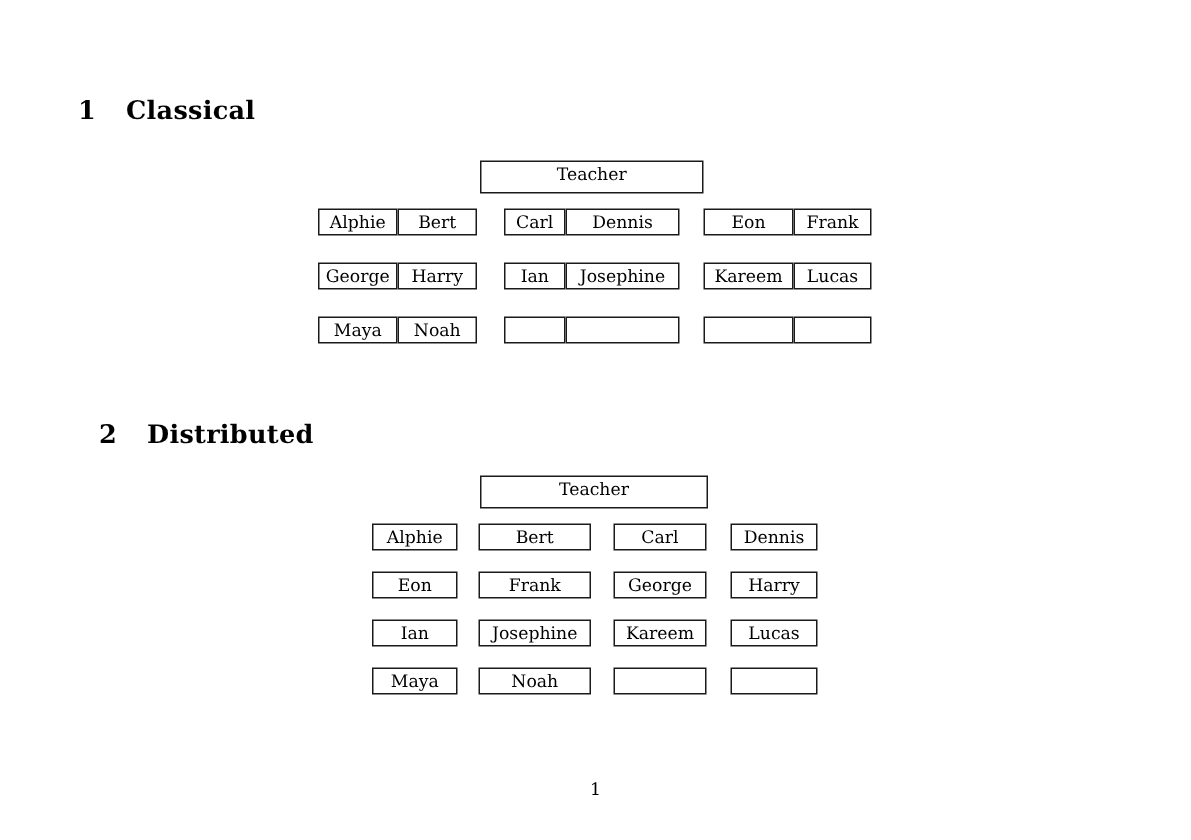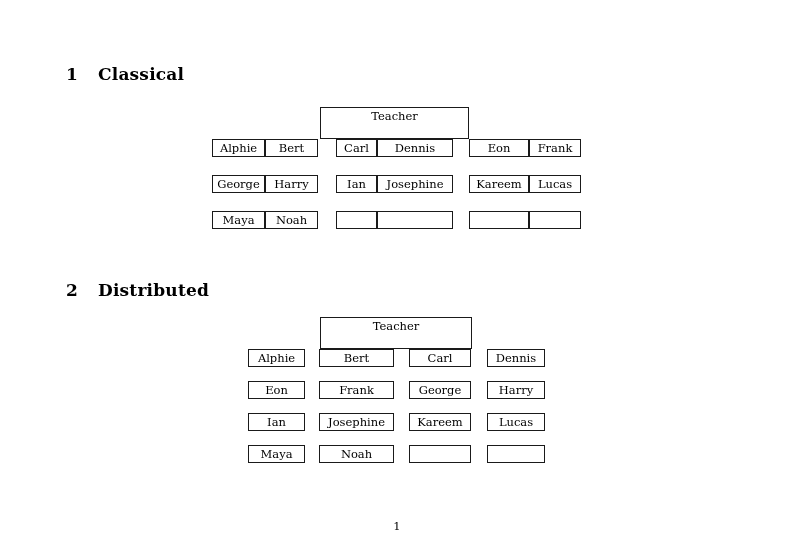--- a/index.html
+++ b/index.html
@@ -30,21 +30,21 @@
     letter-spacing: 0.2px;
     white-space: nowrap;
   }
   .section-heading .sec-num {
     display: inline-block;
     width: 32px;
   }
   .section-heading .sec-title {
     display: inline-block;
   }
-  #heading-classical   { left: 66px; top: 64px; }
+  #heading-classical   { left: 52px; top: 64px; }
   #heading-distributed { left: 66px; top: 280px; }
 
   
   .cell {
     border: 1px solid #1a1a1a;
     background: #ffffff;
     font-size: 11.5px;
     line-height: 16px;
     height: 16px;
     text-align: center;
@@ -56,21 +56,21 @@
 
   
   .teacher-box {
     position: absolute;
     box-sizing: border-box;
     border: 1px solid #1a1a1a;
     background: #ffffff;
     text-align: center;
     font-size: 11.5px;
     line-height: 16px;
-    height: 32px;
+    height: 22px;
   }
   #teacher-classical   { left: 320px; top: 107px; width: 149px; }
   #teacher-distributed { left: 320px; top: 317px; width: 152px; }
 
   
   .group-table {
     position: absolute;
     border-collapse: separate;
     border-spacing: 0;
   }

